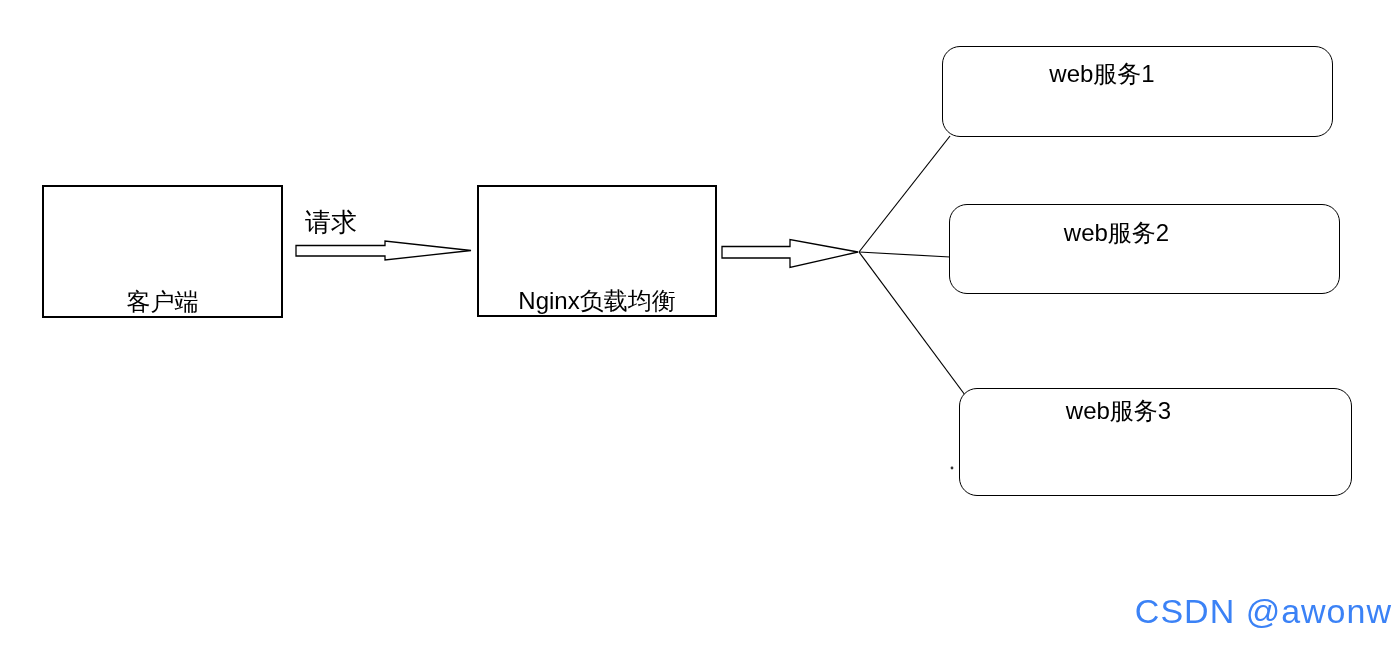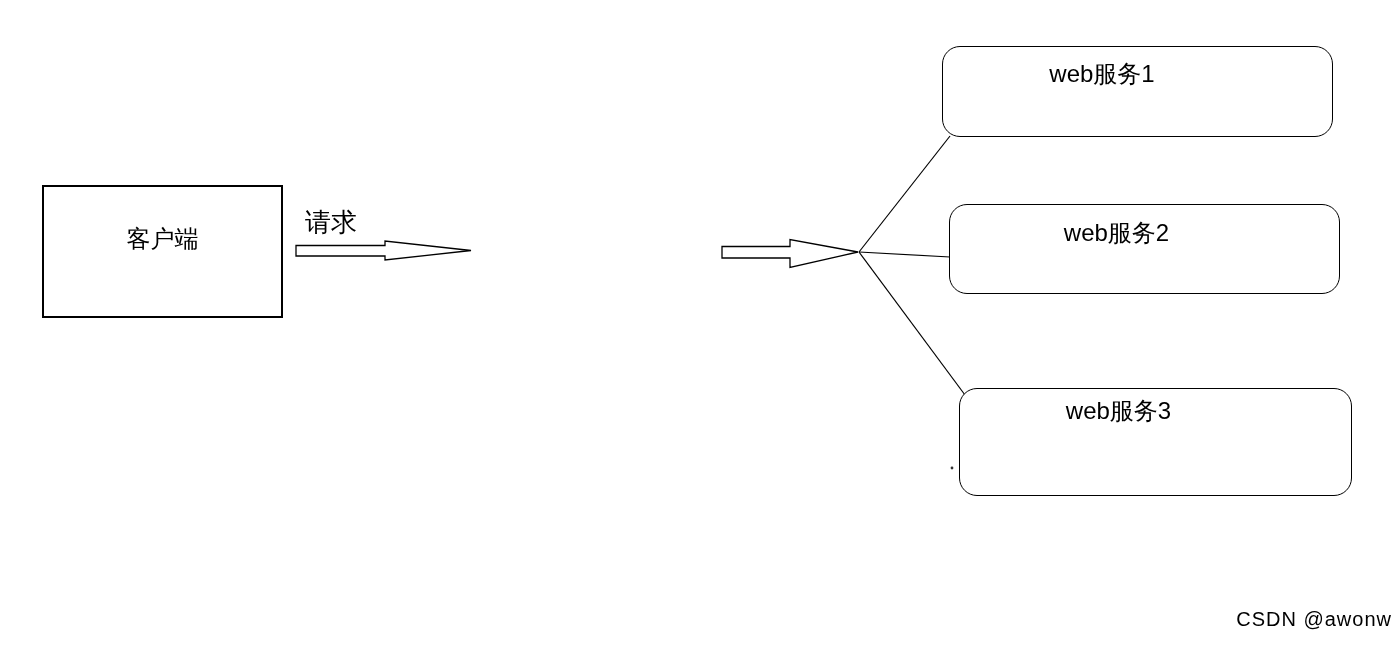--- a/index.html
+++ b/index.html
@@ -21,21 +21,21 @@
   .node {
     position: absolute;
     background: #ffffff;
     display: flex;
     justify-content: center;
     align-items: flex-start;
     font-size: 24px;
     line-height: 1.15;
     color: #000000;
   }
-  .rect-node { border: 2px solid #000000; }
+  .rect-node { border: 2px solid #000000; align-items: flex-end; }
   .round-node { border: 1.5px solid #000000; border-radius: 18px; }
 
   .node-client { left: 42px; top: 185px; width: 241px; height: 133px; padding-top: 38px; }
   .node-nginx  { left: 477px; top: 185px; width: 240px; height: 132px; padding-top: 27px; }
 
   .node-server1 { left: 942px; top: 46px;  width: 391px; height: 91px; padding-top: 13px; padding-right: 71px; }
   .node-server2 { left: 949px; top: 204px; width: 391px; height: 90px; padding-top: 14px; padding-right: 56px; }
   .node-server3 { left: 959px; top: 388px; width: 393px; height: 108px; padding-top: 8px;  padding-right: 74px; }
 
   .edge-label {
@@ -46,24 +46,24 @@
   .label-request {
     left: 305px; top: 205px; width: 100px;
     font-size: 26px;
   }
   .label-proxy {
     left: 718px; top: 262px;
     font-size: 27px;
   }
   .watermark {
     position: absolute;
-    right: 8px; top: 608px;
-    font-size: 20px;
+    right: 8px; top: 592px;
+    font-size: 34px;
     letter-spacing: 1px;
-    color: #000000;
+    color: #3b82f6;
     white-space: nowrap;
   }
 </style>
 </head>
 <body>
 
 <div class="canvas">
 
   <svg class="connectors" viewBox="0 0 1400 651">
 
@@ -75,20 +75,23 @@
 
     <polygon points="722,246.5 790,246.5 790,239.5 858,252 790,267.5 790,258 722,258" fill="#ffffff" stroke="#000000" stroke-width="1.3"></polygon>
 
     <circle cx="952" cy="468" r="1.4" fill="#333333"></circle>
   </svg>
 
   <div class="node rect-node node-client">
     <span>客户端</span>
   </div>
 
+  <div class="node rect-node node-nginx">
+    <span>Nginx负载均衡</span>
+  </div>
 
   <div class="node round-node node-server1">
     <span>web服务1</span>
   </div>
   <div class="node round-node node-server2">
     <span>web服务2</span>
   </div>
   <div class="node round-node node-server3">
     <span>web服务3</span>
   </div>

